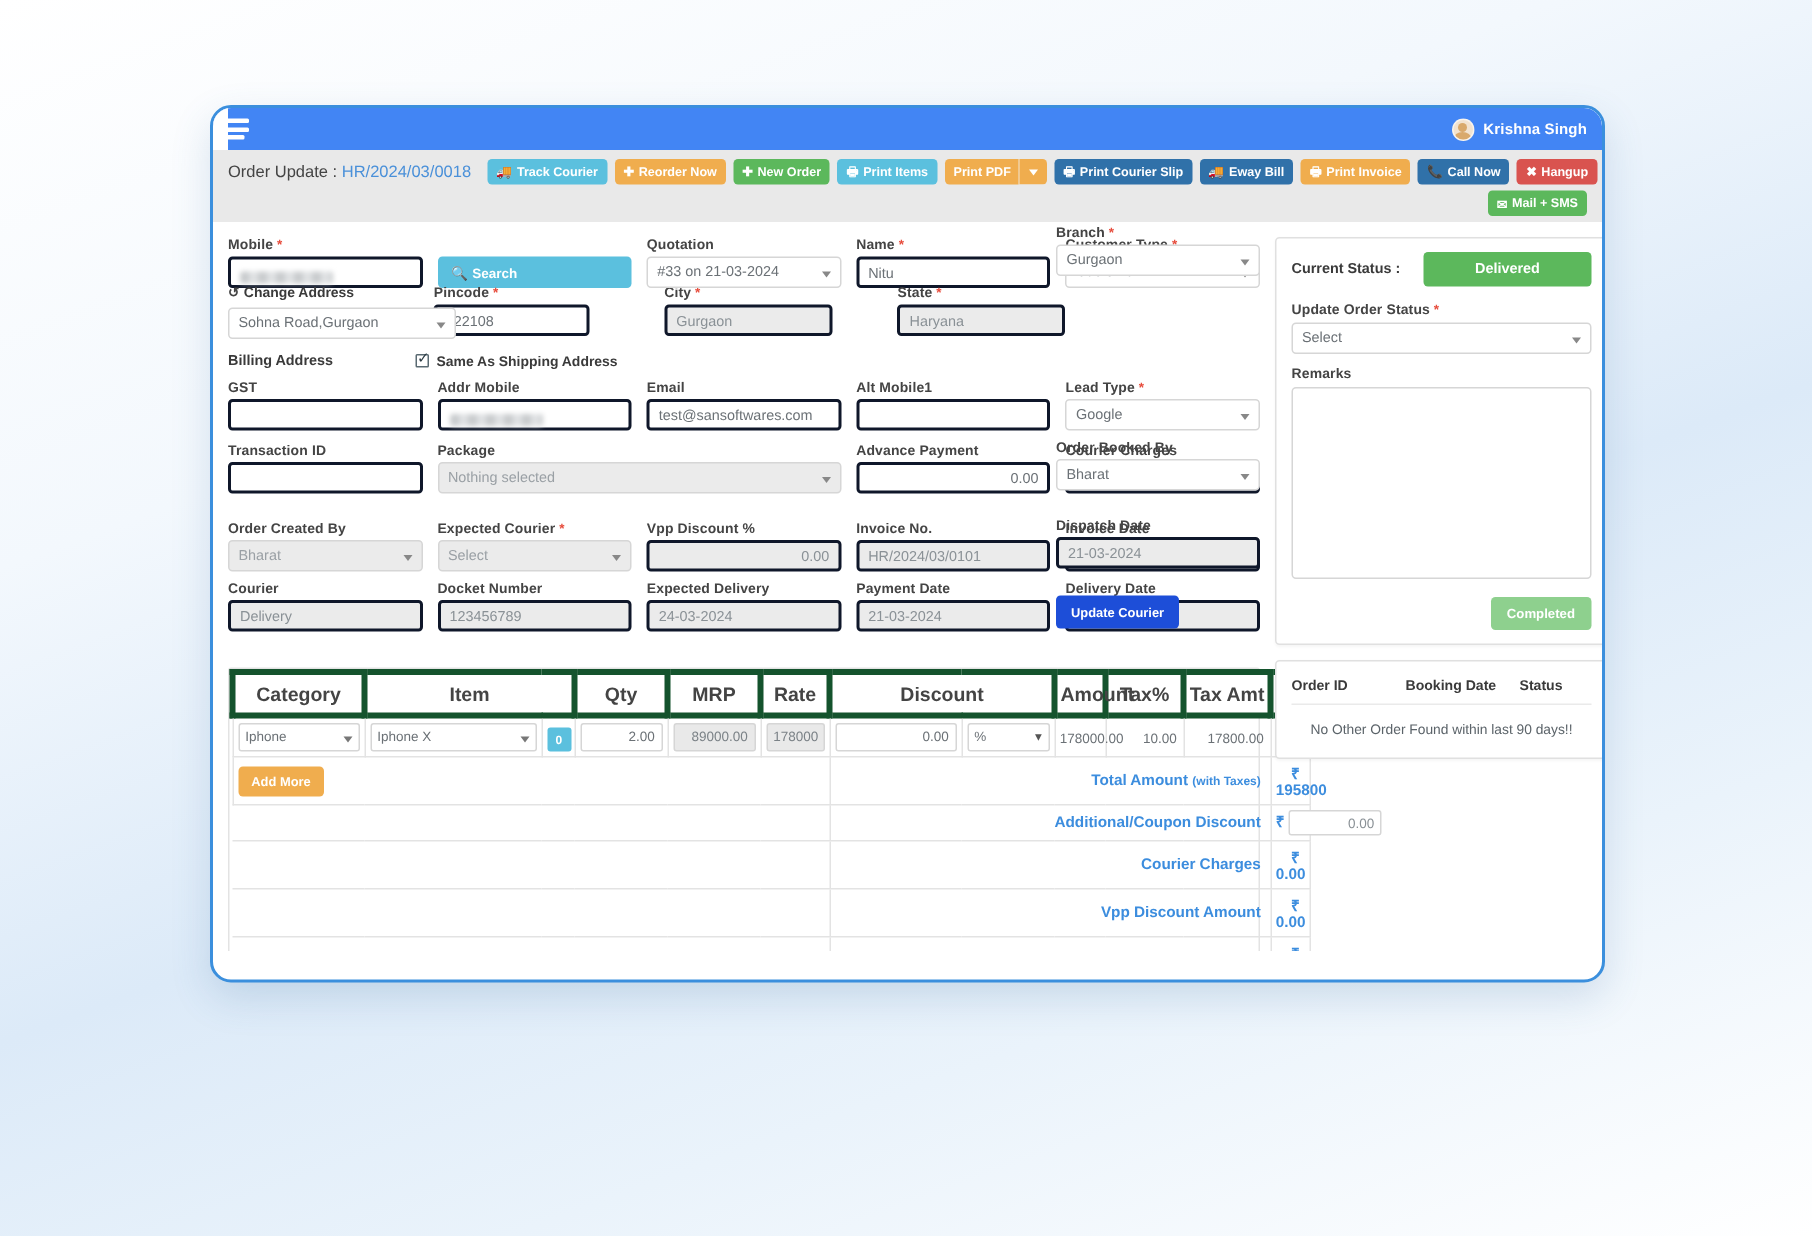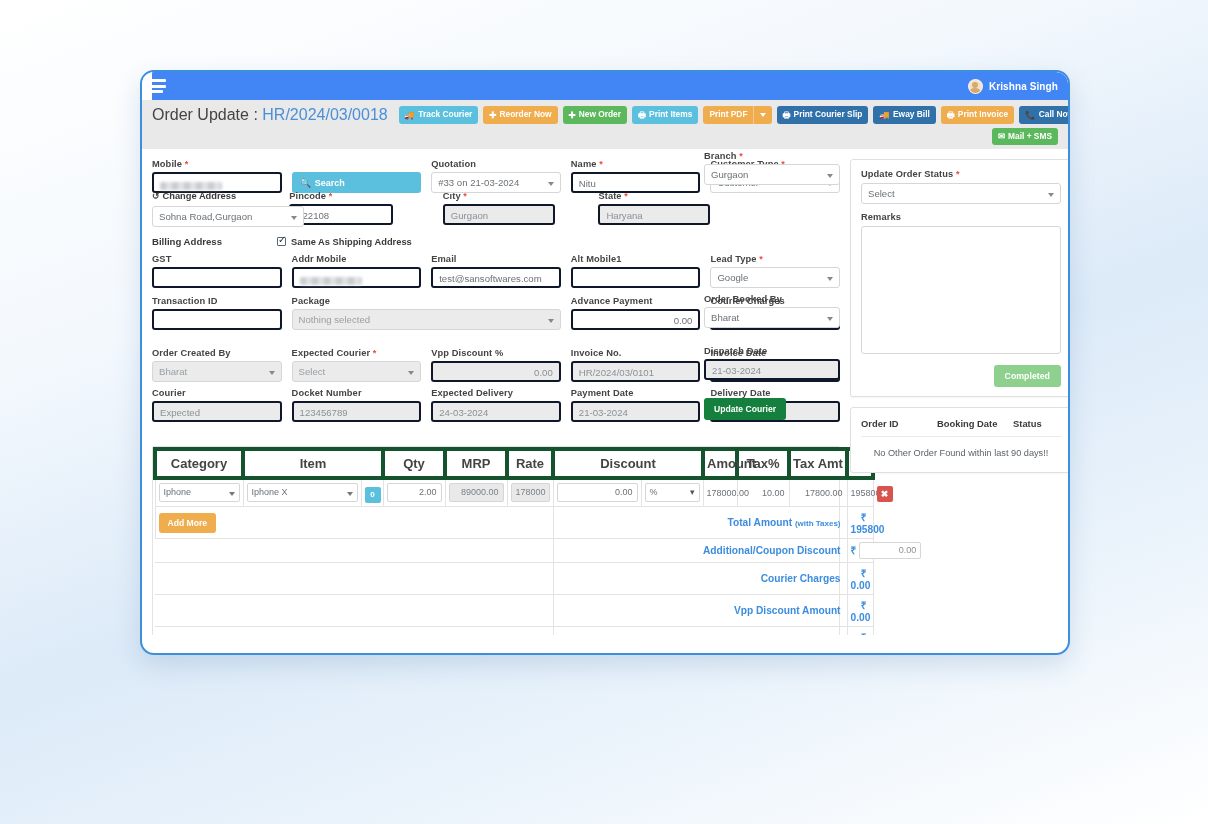--- a/index.html
+++ b/index.html
@@ -69,21 +69,21 @@
   }
   .user-name { color:#ffffff; font-size: 10px; font-weight: 700; letter-spacing:.1px;text-align:right; }
 
   
   .pageheader {
     background: #e9e9e9;
     padding: 6px 10px 4px 10px;
     min-height: 48px;
   }
   .ph-row { display:flex; align-items:center; gap:5px; flex-wrap: nowrap; }
-  .page-title { font-size: 16px; color:#444; white-space: nowrap; margin-right: 6px; }
+  .page-title { font-size: 11px; color:#444; white-space: nowrap; margin-right: 6px; }
   .page-title .code { color:#4a90d9; }
   .btn {
     border:none; border-radius: 3px;
     color:#fff; font-size: 8.4px; font-weight: 700;
     padding: 4px 6px 4px 6px;
     display:inline-flex; align-items:center; gap:3px;
     white-space: nowrap; cursor:pointer; line-height:1.1;
     font-family:"Liberation Sans", sans-serif;
   }
   .btn .ic { font-size: 8.5px; line-height:1; }
@@ -160,21 +160,21 @@
   .refresh-ic { font-size:9px; color:#444; }
   .billing-row { display:flex; align-items:center; gap:55px; margin: 9px 0 7px 0; }
   .billing-label { font-size:9.6px; font-weight:700; color:#3a3a3a; }
   .cb-wrap { display:flex; align-items:center; gap:5px; }
   .cbox { width:9px;height:9px;border:1px solid #5a6a72; background:#fff; border-radius:1px;
           position:relative; display:inline-block; }
   .cbox::after { content:"✓"; position:absolute; left:0px; top:-4px; font-size:10px; color:#2b3a42; }
   .cb-text { font-size:9.3px; font-weight:700; color:#3a3a3a; }
 
   .upd-courier {
-    background:#15803d; color:#fff; border:none; border-radius:3px;
+    background:#1d4ed8; color:#fff; border:none; border-radius:3px;
     font-size:8.6px; font-weight:700; padding:6px 10px; cursor:pointer;
     font-family:"Liberation Sans", sans-serif; margin-top:13px;
   }
 
   
   .items-wrap { margin-top: 26px; border:1px solid #e3e3e3; border-radius:2px; }
   table.items { width:100%; border-collapse:collapse; table-layout:fixed; }
   table.items th {
     font-size:13px; font-weight:700; color:#444; text-align:center;
     padding:5px 2px; border:4px solid #14532d; background:#fff;
@@ -472,21 +472,21 @@
           </div>
         </div>
         <div style="position:relative; margin-top:-40px; margin-left:552px; width:136px;">
           <div class="flabel">Dispatch Date</div>
           <div class="fin ro" style="line-height:19px;"><span>21-03-2024</span></div>
         </div>
 
         <div class="fgrid c5 row" style="margin-top:8px;">
           <div class="fgroup">
             <div class="flabel">Courier</div>
-            <div class="fin ro" style="line-height:19px;"><span>Expected</span></div>
+            <div class="fin ro" style="line-height:19px;"><span>Delivery</span></div>
           </div>
           <div class="fgroup">
             <div class="flabel">Docket Number</div>
             <div class="fin ro" style="line-height:19px;"><span>123456789</span></div>
           </div>
           <div class="fgroup">
             <div class="flabel">Expected Delivery</div>
             <div class="fin ro" style="line-height:19px;"><span>24-03-2024</span></div>
           </div>
           <div class="fgroup">
@@ -604,20 +604,24 @@
                 <td colspan="5" class="sum-label">Net Payable</td>
                 <td class="sum-val">₹ 195800.00</td>
               </tr>
             </tbody>
           </table>
         </div>
       </div>
 
       <div class="right-col">
         <div class="card">
+          <div class="status-row">
+            <span class="status-lbl">Current Status :</span>
+            <span class="status-badge">Delivered</span>
+          </div>
           <div class="flabel" style="margin-bottom:4px;">
             <span>Update Order Status</span><span class="req">&nbsp;*</span>
           </div>
           <div class="fsel"><span>Select</span></div>
           <div class="flabel" style="margin-top:8px; margin-bottom:4px;">Remarks</div>
           <textarea class="remarks-ta" style=""></textarea>
           <button class="completed-btn">Completed</button>
           <div class="clear"></div>
         </div>
 

